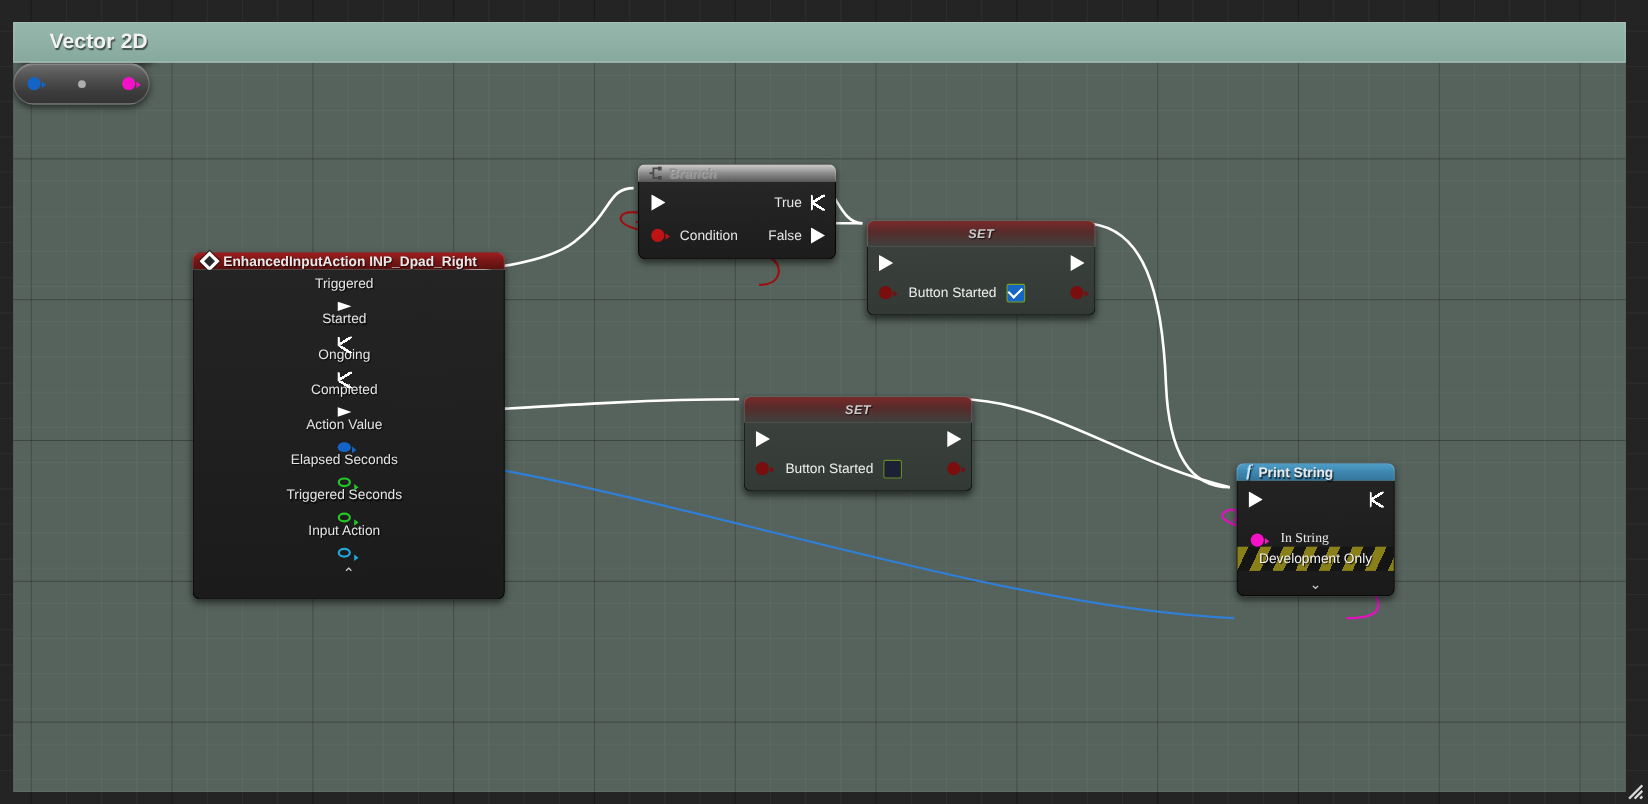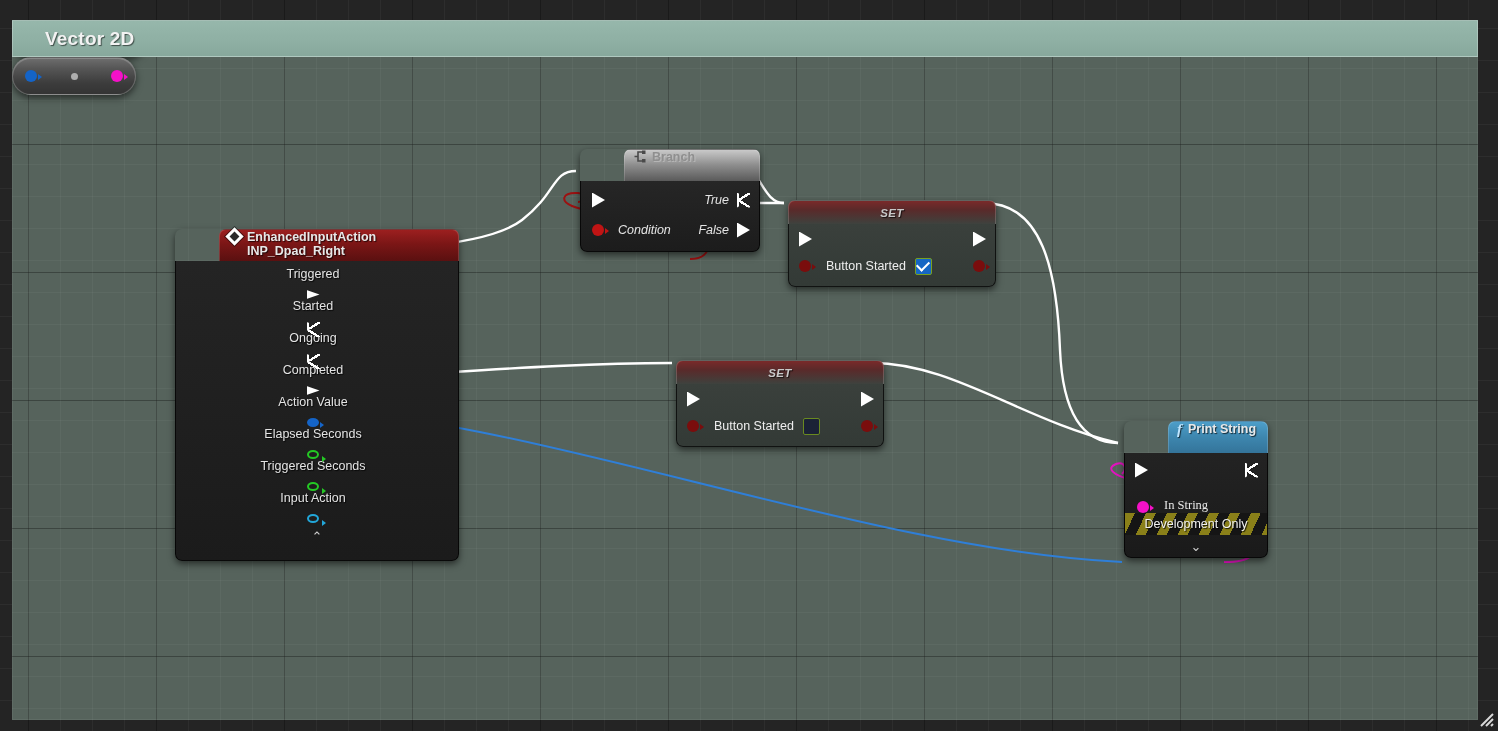--- a/index.html
+++ b/index.html
@@ -44,25 +44,25 @@
     text-shadow:1px 1px 1px rgba(0,0,0,.55); letter-spacing:.2px;
   }
 
   
   #wires { position:absolute; left:0; top:0; width:1466px; height:700px; z-index:10; pointer-events:none; }
 
   
   .node { position:absolute; z-index:20; border-radius:7px;
           box-shadow:0 3px 7px rgba(0,0,0,.55); }
   .node-body { background:#1f1f1f; border-radius:0 0 7px 7px; }
-  .node-title { height:32px; display:flex; gap:6px;
+  .node-title { height:16px; display:flex; align-items:center; gap:6px;
                 padding:0 8px; border-radius:7px 7px 0 0;
                 font-size:12.5px; color:#e8e8e8; font-weight:bold;
                 text-shadow:1px 1px 1px rgba(0,0,0,.7);
-                border:1px solid rgba(255,255,255,.16); border-bottom:none;margin-left:44px; }
+                border:1px solid rgba(255,255,255,.16); border-bottom:none; }
   .node-frame { border:1px solid rgba(0,0,0,.75); border-top:none;
                 border-radius:0 0 7px 7px; }
 
   
   .t-red   { background:linear-gradient(to bottom,#9c1f1f 0%,#7b1616 45%,#5a1010 100%); }
   .t-gray  { background:linear-gradient(to bottom,#c9c9c9 0%,#8e8e8e 48%,#5a5a5a 100%);
              color:#8f8f8f; text-shadow:1px 1px 0 rgba(255,255,255,.25); }
   .t-blue  { background:linear-gradient(to bottom,#4d9ec9 0%,#3d86ae 50%,#34749a 100%); }
 
   
@@ -107,21 +107,21 @@
      width:7px;height:7px;background:#2a2a2a;}
   .collapse { display:flex;justify-content:center;align-items:center;
      height:26px;color:#cfcfcf;font-size:13px; }
 
   
   #n-branch { left:568px; top:129px; width:180px; }
   #n-branch .node-body { background:linear-gradient(to bottom,#262626,#1c1c1c);
      padding:4px 0 6px; }
   #n-branch .r { display:flex; align-items:center; justify-content:space-between;
      height:30px; padding:0 9px 0 11px; font-size:12.5px; color:#e4e4e4; }
-  #n-branch .left,#n-branch .right{display:flex;align-items:center;gap:8px;font-style:italic;}
+  #n-branch .left,#n-branch .right{display:flex;align-items:center;gap:8px;}
 
   
   #n-get { left:570px; top:240px; width:134px; height:37px;
      border-radius:19px; z-index:20;
      background:linear-gradient(to bottom,#5e4040 0%,#4a3636 35%,#3a4440 75%,#333c38 100%);
      border:1px solid rgba(255,255,255,.22);
      box-shadow:0 3px 7px rgba(0,0,0,.55), inset 0 1px 0 rgba(255,255,255,.16);
      display:flex; align-items:center; justify-content:center; gap:9px;
      font-size:12.5px; color:#f0f0f0; }
 

